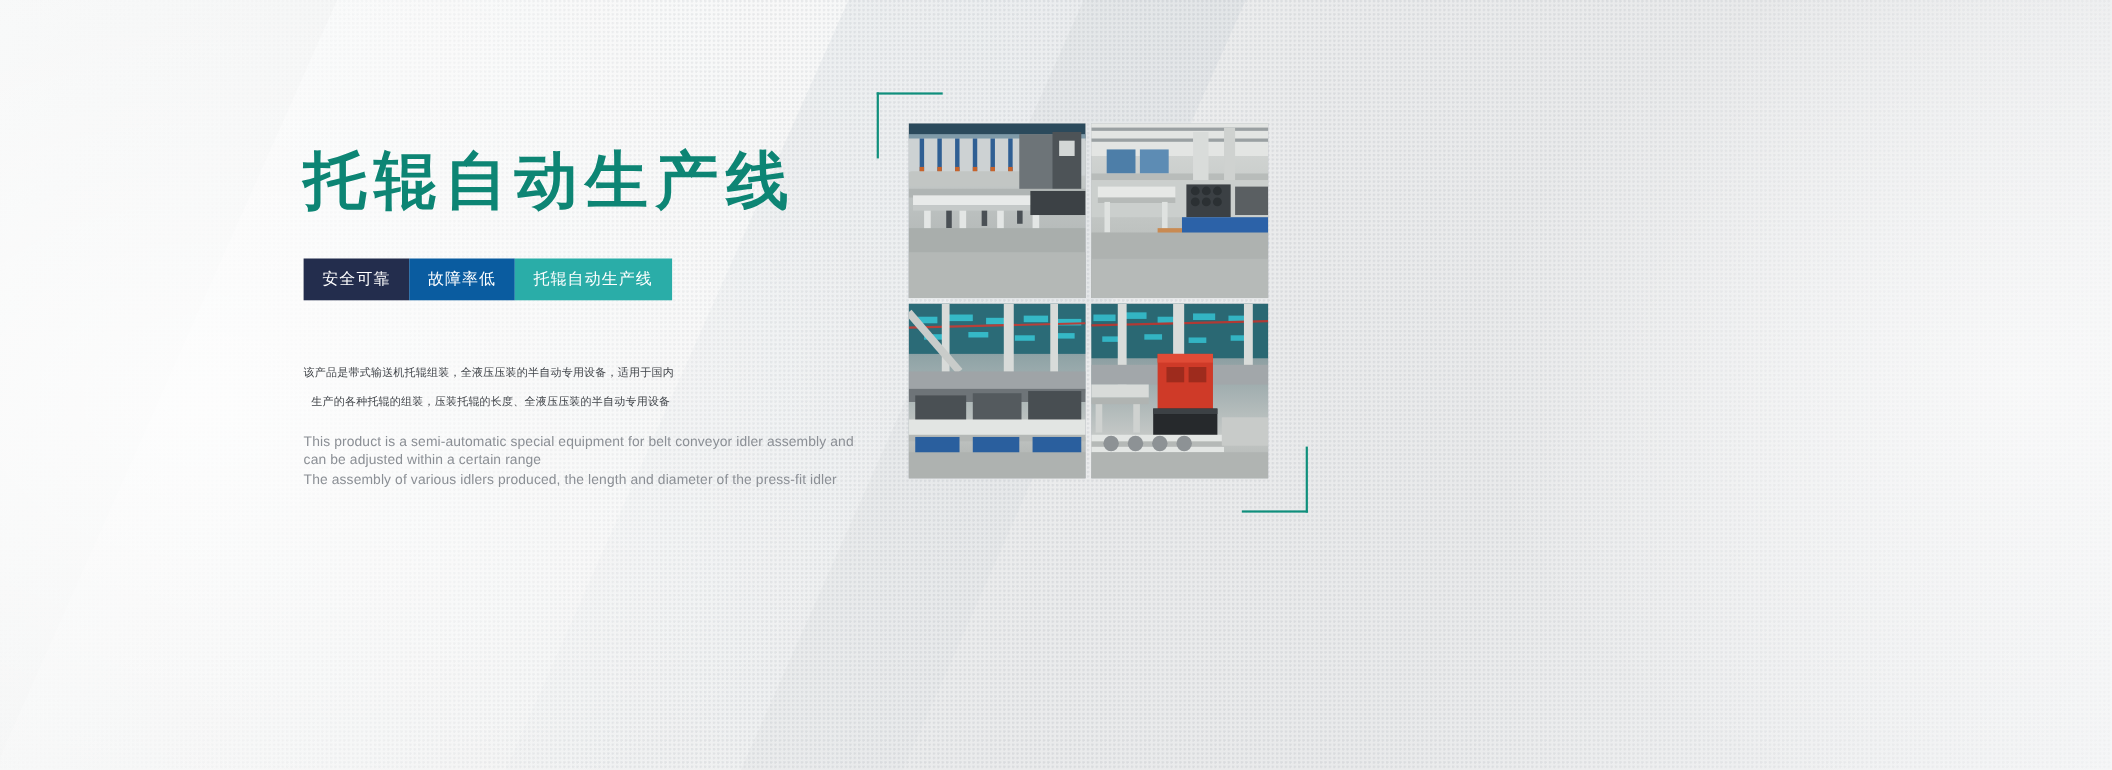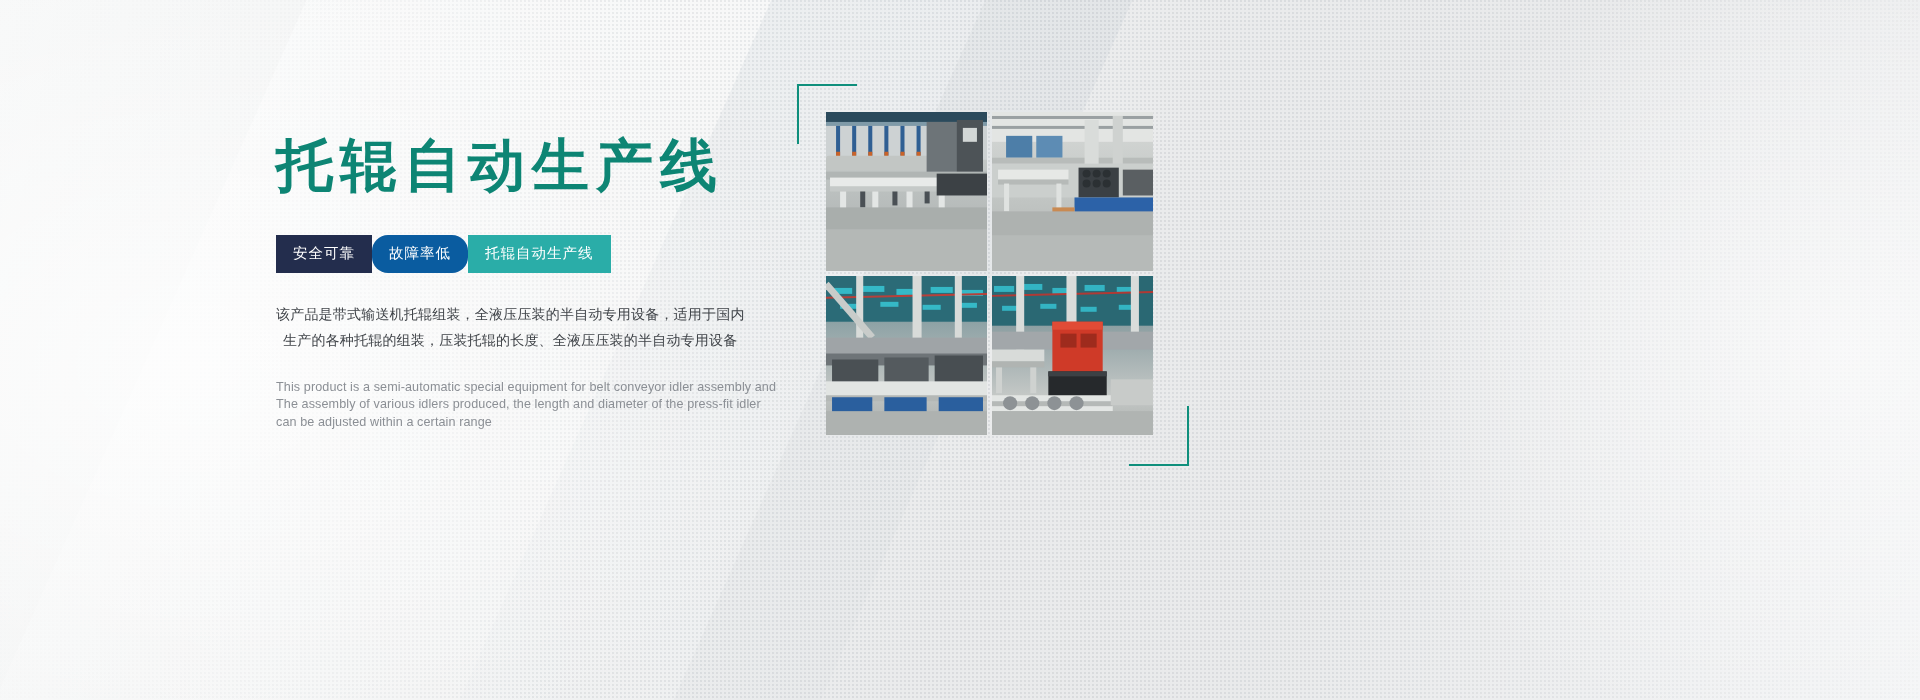--- a/index.html
+++ b/index.html
@@ -98,35 +98,35 @@
     align-items: center;
     justify-content: center;
     height: 38px;
     padding: 0 17px;
     font-size: 14.5px;
     letter-spacing: 1px;
     color: #ffffff;
     white-space: nowrap;
   }
   .badge.b-navy { background: #232d4d; }
-  .badge.b-blue { background: #0a5ca0; border-radius: 16px; }
+  .badge.b-blue { background: #0a5ca0; }
   .badge.b-teal { background: #2aada8; }
 
   .desc-cn {
-    margin-top: 28px;
-    font-size: 14px;
+    margin-top: 54px;
+    font-size: 10px;
     line-height: 26px;
     color: #404449;
     letter-spacing: 0.2px;
     white-space: nowrap;
   }
   .desc-cn .l2 { padding-left: 7px; }
 
   .desc-en {
-    margin-top: 26px;
+    margin-top: 14px;
     font-size: 12.6px;
     line-height: 17.5px;
     color: #8b8f95;
     letter-spacing: 0.1px;
     white-space: nowrap;
   }
 
   
   .photo-block {
     position: absolute;
@@ -195,22 +195,22 @@
       <div class="badge b-teal">托辊自动生产线</div>
     </div>
 
     <div class="desc-cn">
       <div class="l1">该产品是带式输送机托辊组装，全液压压装的半自动专用设备，适用于国内</div>
       <div class="l2">生产的各种托辊的组装，压装托辊的长度、全液压压装的半自动专用设备</div>
     </div>
 
     <div class="desc-en">
       <div>This product is a semi-automatic special equipment for belt conveyor idler assembly and</div>
+      <div>can be adjusted within a certain range</div>
       <div>The assembly of various idlers produced, the length and diameter of the press-fit idler</div>
-      <div>can be adjusted within a certain range</div>
     </div>
 
   </div>
 
   <div class="photo-block">
 
     <div class="bracket tl"></div>
     <div class="bracket br"></div>
 
     <div class="photo-grid">

